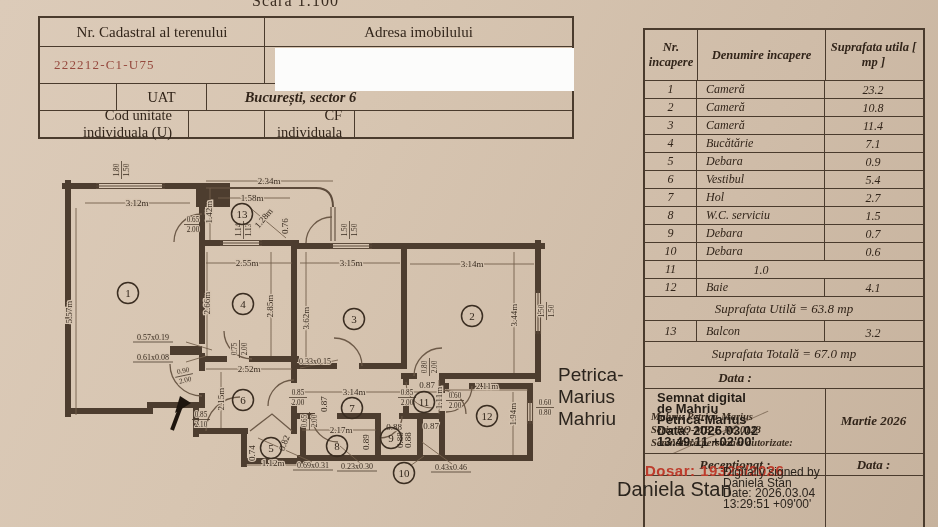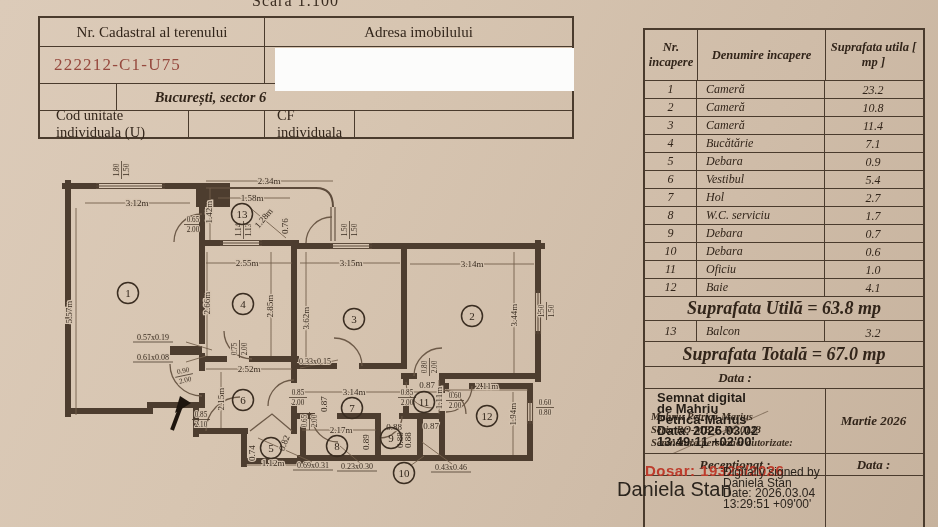--- a/index.html
+++ b/index.html
@@ -6,35 +6,35 @@
   .page{
     position:relative; width:938px; height:527px; overflow:hidden;
     background:linear-gradient(115deg,#dccbb9 0%,#d7c5b1 35%,#cfbca8 70%,#c6b29d 100%);
     font-family:"Liberation Serif","DejaVu Serif",serif; color:#32251a;
   }
   
   .scara{position:absolute; top:-8px; left:252px; font-size:16px; letter-spacing:1px; color:#3a2c20;}
   .htable{position:absolute; left:38px; top:16px; width:532px; border:2px solid #4a3b2d;}
   .hrow{display:flex; border-top:1.5px solid #4a3b2d;}
   .hrow:first-child{border-top:none;}
-  .hcell{box-sizing:border-box; border-left:1.5px solid #4a3b2d; display:flex; align-items:center; justify-content:center; font-size:14.5px; padding:1px 16px; text-align:left;}
+  .hcell{box-sizing:border-box; border-left:1.5px solid #4a3b2d; display:flex; align-items:center; justify-content:center; font-size:14.5px; padding:1px 16px; text-align:right;}
   .hcell:first-child{border-left:none;}
-  .cad-val{justify-content:flex-start; padding-left:14px; color:#96493e; font-size:17px; letter-spacing:1.2px;}
+  .cad-val{justify-content:flex-start; padding-left:14px; color:#96493e; font-size:13px; letter-spacing:1.2px;}
   .uat-val{font-style:italic; font-weight:bold;}
   .redact{position:absolute; left:235px; top:30px; width:299px; height:43px; background:#fcfcfb; z-index:5;}
   
   .rtable{position:absolute; left:643px; top:28px; width:278px; border:2px solid #4a3b2d; background:transparent; font-size:12px;}
   .rt-head{display:grid; grid-template-columns:52px 128px 96px; height:50px;}
   .rt-head div{border-left:1.5px solid #4a3b2d; display:flex; align-items:center; justify-content:center; text-align:center; font-weight:bold; font-style:italic; font-size:12.5px; padding:0 3px;}
   .rt-head div:first-child{border-left:none;}
   .rt-row{display:grid; grid-template-columns:52px 128px 96px; height:17px; border-top:1.3px solid #4a3b2d; font-style:italic;}
   .rt-row .c0{display:flex;align-items:center;justify-content:center; border-right:1.3px solid #4a3b2d;}
   .rt-row .c1{display:flex;align-items:center; padding-left:9px; border-right:1.3px solid #4a3b2d;}
   .rt-row .c2{display:flex;align-items:flex-end;justify-content:center; padding-bottom:0px;}
-  .rt-span{border-top:1.6px solid #4a3b2d; display:flex; align-items:center; justify-content:center; font-weight:bold; font-style:italic; font-size:18px;}
+  .rt-span{border-top:1.6px solid #4a3b2d; display:flex; align-items:center; justify-content:center; font-weight:normal; font-style:italic; font-size:13px;}
   .rt-exec{display:grid; grid-template-columns:180px 96px; border-top:1.6px solid #4a3b2d;}
   .rt-exec > div{border-left:1.3px solid #4a3b2d; display:flex; align-items:center; justify-content:center; font-weight:bold; font-style:italic; font-size:13px;}
   .rt-exec > div:first-child{border-left:none;}
   .exec-body{position:relative; font-weight:normal; overflow:hidden;}
   .printed{position:absolute; left:6px; top:21px; font-style:italic; font-size:10.5px; line-height:13px; color:#3a2c1f; white-space:nowrap;}
   .digisig{position:absolute; left:12px; top:3px; font-family:"Liberation Sans","DejaVu Sans",sans-serif; font-style:normal; font-size:13px; line-height:11px; color:#241d16; white-space:nowrap;}
   .squiggle{position:absolute; left:18px; top:44px; width:110px; height:1.4px; background:#8a7663; transform:rotate(-24deg);}
   .date-val{font-weight:bold; font-style:italic;}
   .recep-body{position:relative;}
   
@@ -61,20 +61,21 @@
     <div class="hrow" style="height:28px;">
       <div class="hcell" style="width:224px; font-size:15px;">Nr. Cadastral al terenului</div>
       <div class="hcell" style="width:308px; font-size:15px;">Adresa imobilului</div>
     </div>
     <div class="hrow" style="height:36px;">
       <div class="hcell cad-val" style="width:224px;">222212-C1-U75</div>
       <div class="hcell" style="width:308px;"></div>
     </div>
     <div class="hrow" style="height:26px;">
       <div class="hcell" style="width:76px;"></div>
+      <div class="hcell" style="width:90px;">UAT</div>
       <div class="hcell uat-val" style="width:188px;">București, sector 6</div>
     </div>
     <div class="hrow" style="height:26px;">
       <div class="hcell" style="width:148px;">Cod unitate individuala (U)</div>
       <div class="hcell" style="width:76px;"></div>
       <div class="hcell" style="width:90px;">CF individuala</div>
       <div class="hcell" style="width:218px;"></div>
     </div>
     <div class="redact"></div>
   </div>
@@ -117,35 +118,34 @@
           <div class="c2">5.4</div>
         </div>
         <div class="rt-row">
           <div class="c0">7</div>
           <div class="c1">Hol</div>
           <div class="c2">2.7</div>
         </div>
         <div class="rt-row">
           <div class="c0">8</div>
           <div class="c1">W.C. serviciu</div>
-          <div class="c2">1.7</div>
+          <div class="c2">1.5</div>
         </div>
         <div class="rt-row">
           <div class="c0">9</div>
           <div class="c1">Debara</div>
           <div class="c2">0.7</div>
         </div>
         <div class="rt-row">
           <div class="c0">10</div>
           <div class="c1">Debara</div>
           <div class="c2">0.6</div>
         </div>
         <div class="rt-row">
           <div class="c0">11</div>
-          <div class="c1">Oficiu</div>
           <div class="c2">1.0</div>
         </div>
         <div class="rt-row">
           <div class="c0">12</div>
           <div class="c1">Baie</div>
           <div class="c2">4.1</div>
         </div>
       </div>
     <div class="rt-span" style="height:23px;">Suprafata Utilă = 63.8 mp</div>
     <div class="rt-row" style="height:20px; border-top-width:1.6px;">
@@ -178,20 +178,25 @@
     <div class="rt-exec" style="height:21px;">
       <div>Receptionat :</div>
       <div>Data :</div>
     </div>
     <div class="rt-exec" style="height:61px;">
       <div class="recep-body"></div>
       <div></div>
     </div>
   </div>
 
+  <div class="sig-name sans">
+      <div>Petrica-</div>
+      <div>Marius</div>
+      <div>Mahriu</div>
+    </div>
   <div class="dosar sans">Dosar: 19325/2026</div>
   <div class="dstan sans">Daniela Stan</div>
   <div class="dstan-small sans">
       <div>Digitally signed by</div>
       <div>Daniela Stan</div>
       <div>Date: 2026.03.04</div>
       <div>13:29:51 +09'00'</div>
     </div>
 
   <svg style="position:absolute; left:0; top:140px;" width="610" height="387" viewBox="0 140 610 387">

